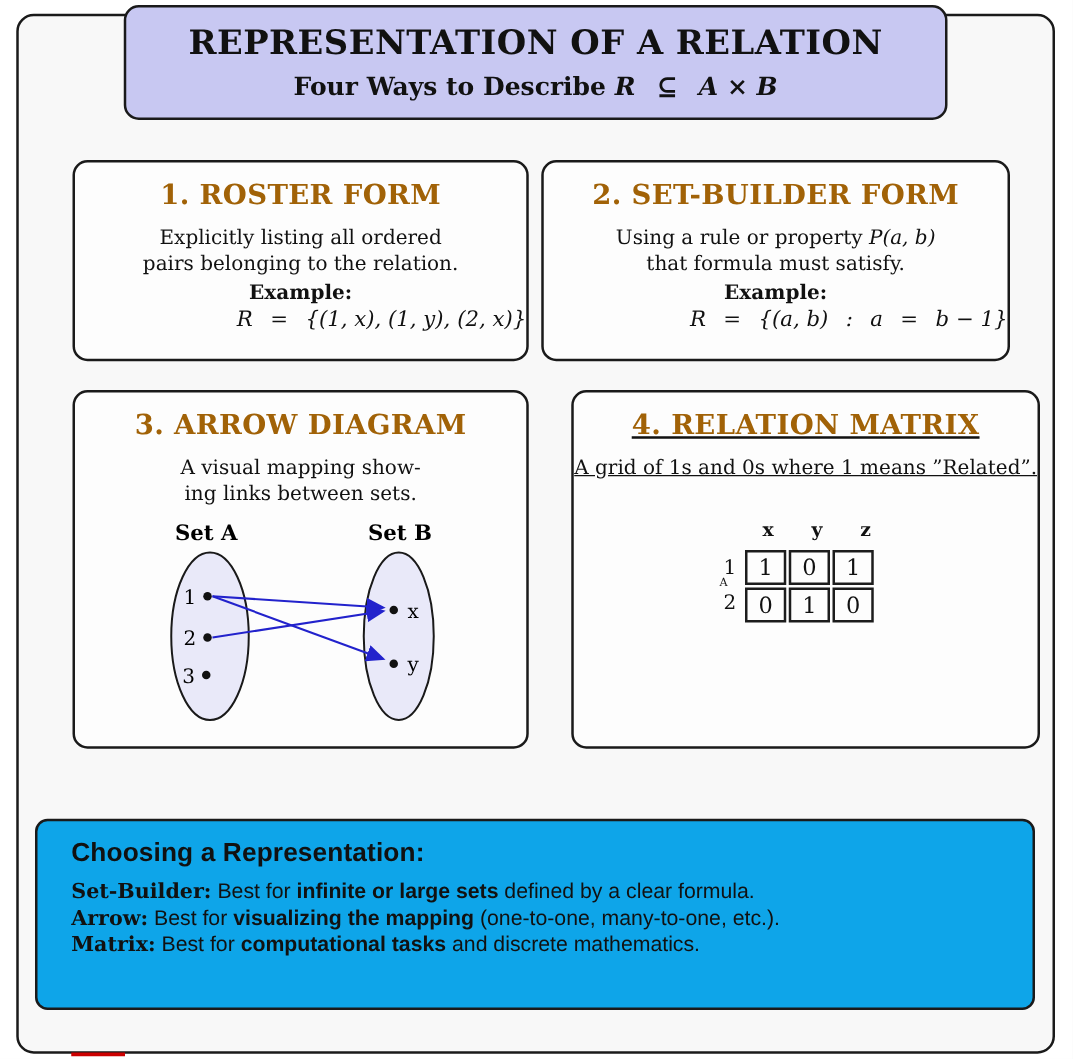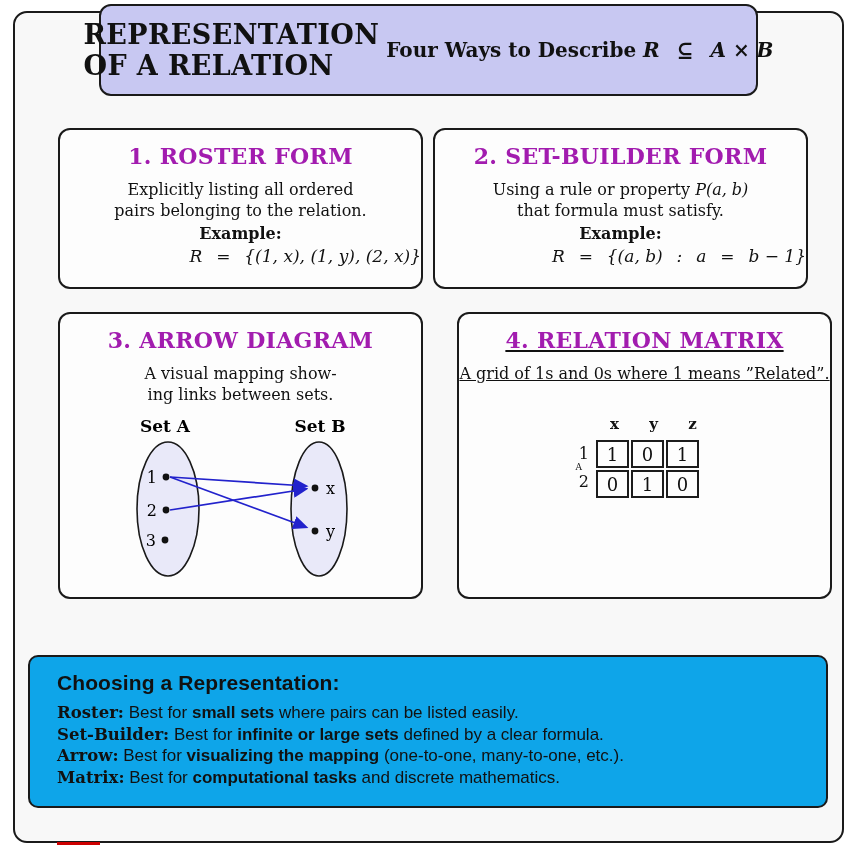--- a/index.html
+++ b/index.html
@@ -8,34 +8,34 @@
     font-family:"DejaVu Serif", serif; color:#111;
     -webkit-font-smoothing:antialiased;
   }
   .outer-box {
     position:absolute; left:13px; top:11px; width:827px; height:828px;
     background:#f8f8f8; border:2px solid #1a1a1a; border-radius:14px;
   }
   .header-box {
     position:absolute; left:99px; top:4px; width:655px; height:88px;
     background:#c8c8f2; border:2px solid #1a1a1a; border-radius:12px;
-    display:flex; flex-direction:row; align-items:center; justify-content:center; gap:7px;
+    display:flex; flex-direction:column; align-items:center; justify-content:center; gap:7px;
   }
   .header-title { font-size:27px; font-weight:bold; letter-spacing:0.4px; }
   .header-subtitle { font-size:20px; font-weight:bold; white-space:pre; }
   .math { font-style:italic; }
   .card {
     position:absolute; background:#fdfdfd; border:2px solid #1a1a1a; border-radius:12px;
     text-align:center; overflow:hidden;
   }
   #card-roster     { left:58px;  top:128px; width:361px; height:157px; }
   #card-setbuilder { left:433px; top:128px; width:371px; height:157px; }
   #card-arrow      { left:58px;  top:312px; width:361px; height:283px; }
   #card-matrix     { left:457px; top:312px; width:371px; height:283px;text-decoration:underline; }
-  .card-title { color:#a21caf; font-weight:bold; font-size:22px; margin-top:13px; letter-spacing:0.3px; }
+  .card-title { color:#a16207; font-weight:bold; font-size:22px; margin-top:13px; letter-spacing:0.3px; }
   .card-desc  { font-size:16px; line-height:21px; margin-top:10px; white-space:pre; }
   .example-label { font-weight:bold; font-size:16px; margin-top:3px; }
   .example-math  { font-style:italic; font-size:17px; margin-top:3px;text-align:right; }
   .diagram-svg { position:absolute; left:0; top:0; width:361px; height:283px; }
   .svg-label { font-family:"DejaVu Serif", serif; font-weight:bold; font-size:17px; }
   .svg-el    { font-family:"DejaVu Serif", serif; font-size:16px; }
   
   .matrix-wrap { position:absolute; left:0; top:0; width:371px; height:283px; }
   .matrix-col-headers {
     position:absolute; left:137px; top:101px; width:115px;
@@ -146,19 +146,18 @@
       <div class="matrix-cell">1</div>
       <div class="matrix-cell">0</div>
       <div class="matrix-cell">1</div>
       <div class="matrix-cell">0</div>
     </div>
   </div>
 </div>
 
 <div class="tips-box">
   <div class="tips-title">Choosing a Representation:</div>
-  <div class="tips-line"><span class="tip-label">Roster:</span><span> Best for </span><span class="tip-bold">small sets</span><span> where pairs can be listed easily.</span></div>
   <div class="tips-line"><span class="tip-label">Set-Builder:</span><span> Best for </span><span class="tip-bold">infinite or large sets</span><span> defined by a clear formula.</span></div>
   <div class="tips-line"><span class="tip-label">Arrow:</span><span> Best for </span><span class="tip-bold">visualizing the mapping</span><span> (one-to-one, many-to-one, etc.).</span></div>
   <div class="tips-line"><span class="tip-label">Matrix:</span><span> Best for </span><span class="tip-bold">computational tasks</span><span> and discrete mathematics.</span></div>
 </div>
 
 <div class="artifact-red"></div>
 
 </body></html>

